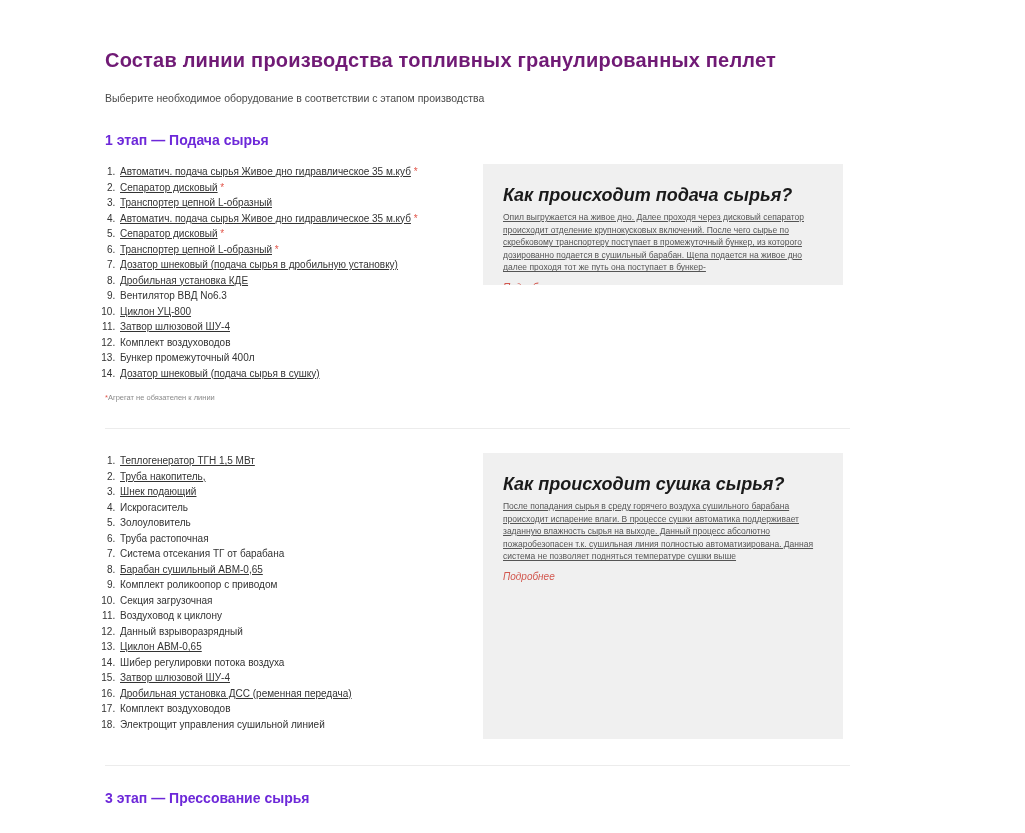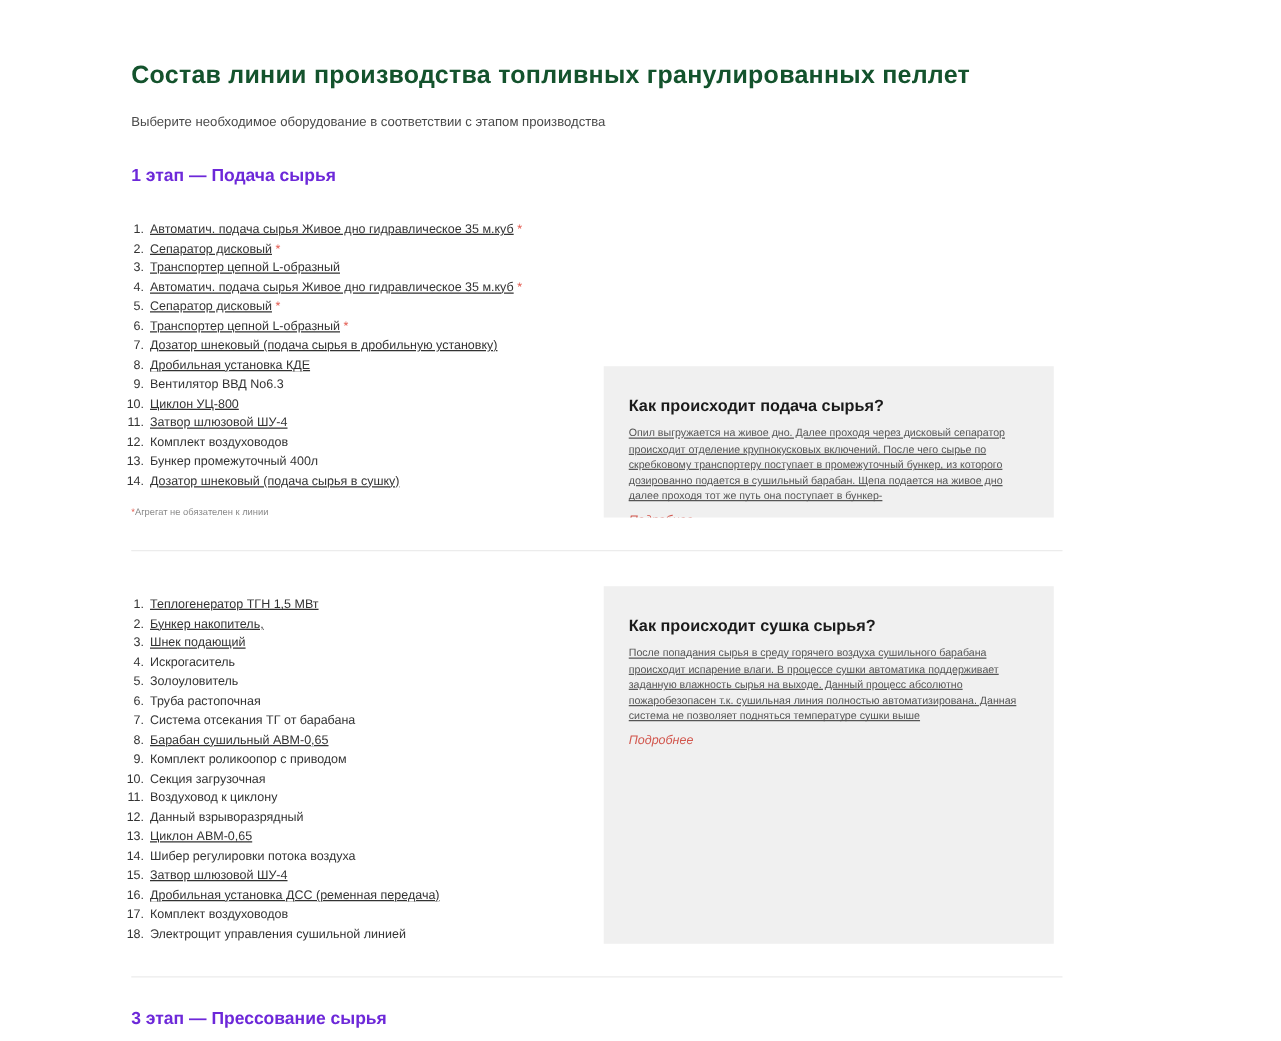--- a/index.html
+++ b/index.html
@@ -7,48 +7,48 @@
   body {
     width: 1025px; height: 833px; overflow: hidden;
     background: #ffffff;
     font-family: "Liberation Sans", sans-serif;
     color: #333333;
   }
   .content { padding: 50px 0 0 105px; width: 850px; }
 
   .page-title {
     margin: 0; font-size: 20px; line-height: 20px; font-weight: bold;
-    color: #14532d; letter-spacing: .2px;
+    color: #701a75; letter-spacing: .2px;
   }
   .page-subtitle { margin-top: 22px; font-size: 10.5px; color: #4a4a4a; }
 
   .stage-heading {
     font-size: 14px; line-height: 16px; font-weight: bold; color: #6d28d9;
   }
   .stage-1 { margin-top: 28px; }
   .stage-2, .stage-3 { margin-top: 24px; }
 
-  .stage-row { display: flex; align-items: flex-end; margin-top: 28px; }
+  .stage-row { display: flex; align-items: flex-start; margin-top: 16px; }
   .list-col { width: 378px; flex: none; }
 
   ol.equipment-list {
     margin: 0; padding: 0 0 0 13px;
     font-size: 10px; line-height: 15.5px; color: #333;
   }
   ol.equipment-list li { padding-left: 2px; }
   ol.equipment-list a { color: #333; text-decoration: underline; cursor: pointer; }
   .asterisk { color: #e2574c; text-decoration: none; }
 
   .info-panel {
     background: #f0f0f0; width: 360px; flex: none;
     padding: 24px 20px 0 20px; overflow: hidden;
   }
   .panel-s1 { height: 121px; }
   .panel-s2 { height: 286px; }
-  .info-heading { margin: 0; font-size: 13px; line-height: 15px; font-weight: bold; color: #1a1a1a; }
+  .info-heading { margin: 0; font-size: 18px; line-height: 15px; font-weight: bold; color: #1a1a1a; font-style: italic; }
   .info-body {
     margin: 8px 0 0 0; font-size: 8.5px; line-height: 12.6px; color: #555555;
     max-width: 328px;
     text-decoration: underline;
   }
   .more-link { display: inline-block; margin-top: 8px; font-size: 10px; color: #d2574e; text-decoration: none; cursor: pointer; font-style: italic; }
 
   .footnote { margin-top: 12px; font-size: 7.5px; color: #8a8a8a; }
   .footnote .fn-marker { color: #e2574c; }
 
@@ -95,21 +95,21 @@
     </div>
   </div>
 
   <hr class="divider">
 
   <div class="stage stage-2">
     <div class="stage-row">
       <div class="list-col">
         <ol class="equipment-list">
             <li><a href="#">Теплогенератор ТГН 1,5 МВт</a></li>
-            <li><a href="#">Бункер накопитель,</a></li>
+            <li><a href="#">Труба накопитель,</a></li>
             <li><a href="#">Шнек подающий</a></li>
             <li><span>Искрогаситель</span></li>
             <li><span>Золоуловитель</span></li>
             <li><span>Труба растопочная</span></li>
             <li><span>Система отсекания ТГ от барабана</span></li>
             <li><a href="#">Барабан сушильный АВМ-0,65</a></li>
             <li><span>Комплект роликоопор с приводом</span></li>
             <li><span>Секция загрузочная</span></li>
             <li><span>Воздуховод к циклону</span></li>
             <li><span>Данный взрыворазрядный</span></li>

